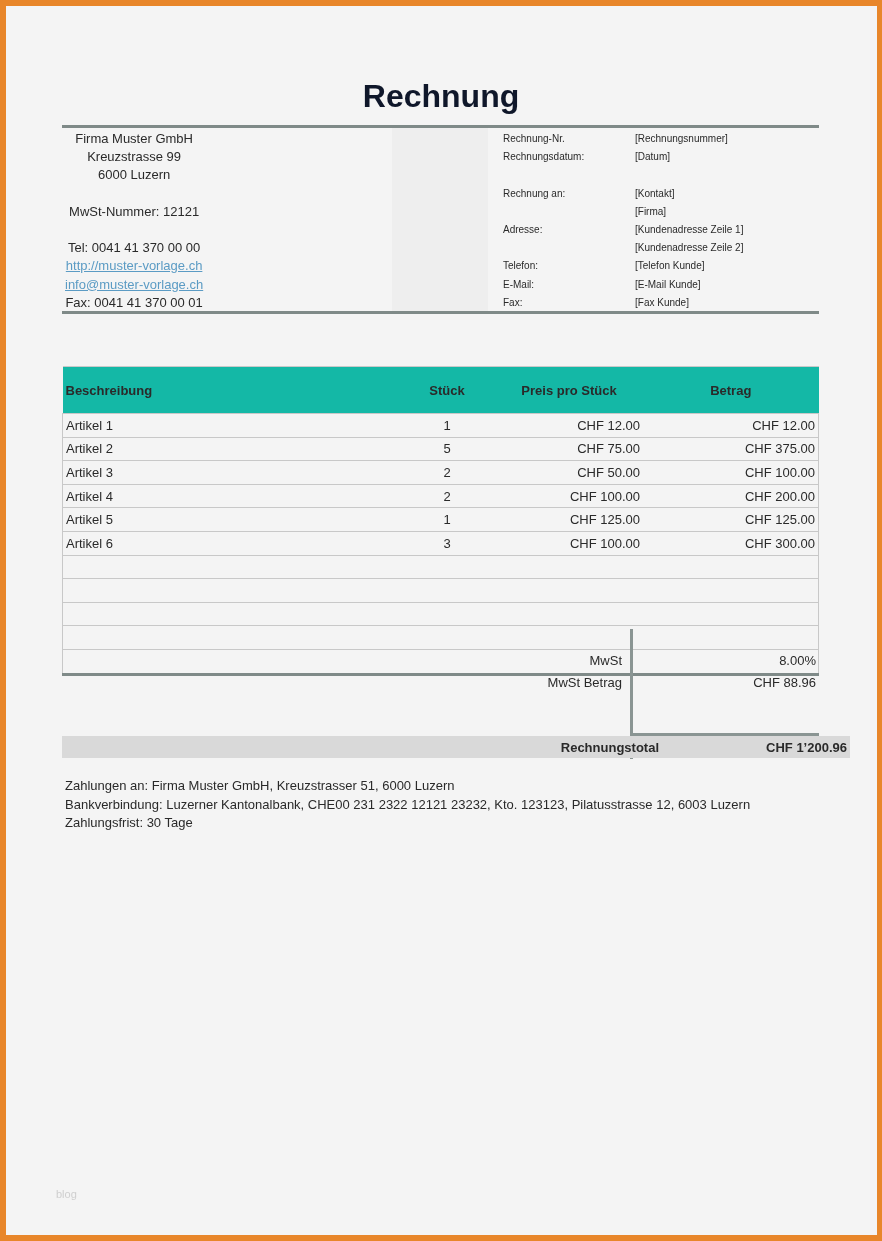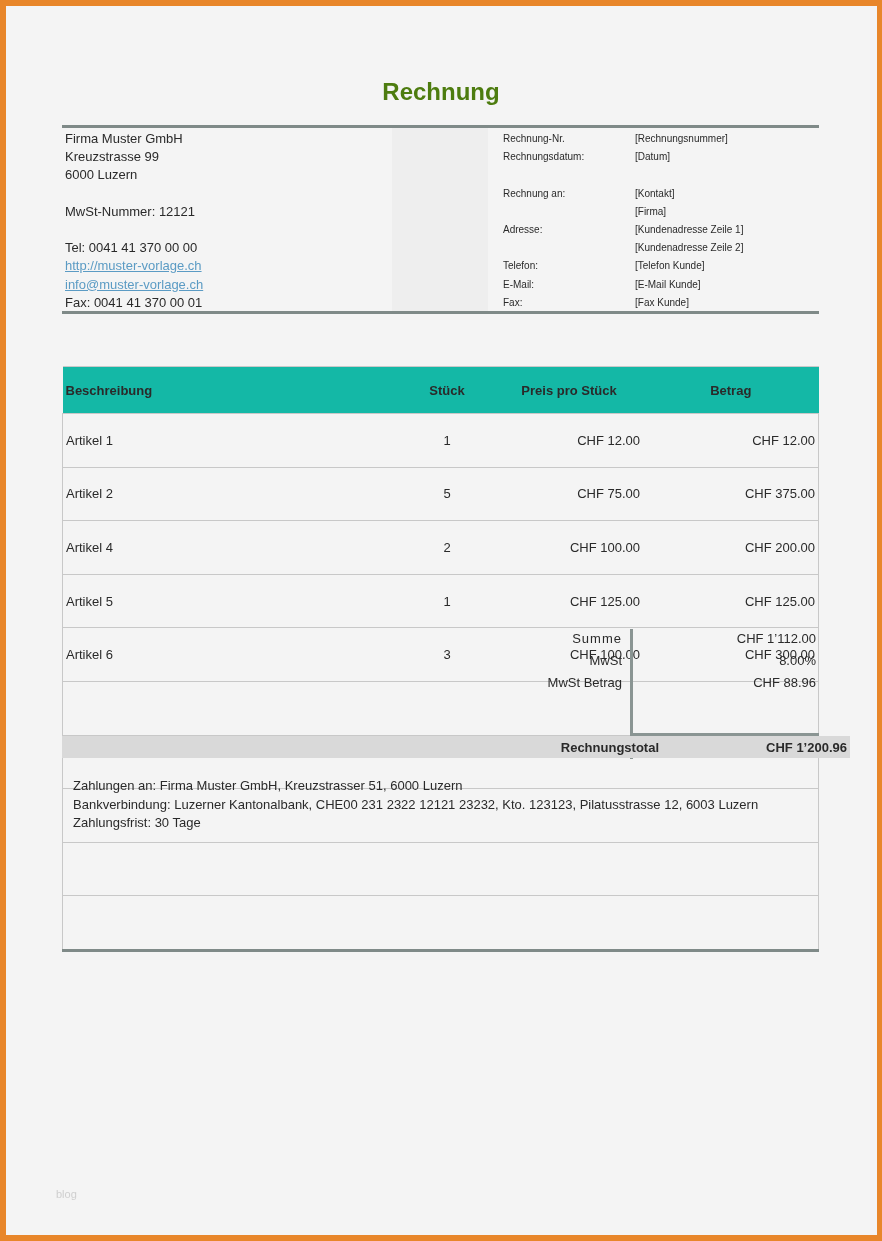--- a/index.html
+++ b/index.html
@@ -13,48 +13,48 @@
     position: absolute; left: 0; top: 0;
     width: 882px; height: 1241px; box-sizing: border-box;
     border-top: 6px solid #e8862a;
     border-left: 6px solid #e8862a;
     border-right: 5px solid #e8862a;
     border-bottom: 6px solid #e8862a;
     background: #f4f4f4;
   }
   .title {
     position: absolute; left: 0; width: 882px; top: 78px;
-    text-align: center; font-weight: bold; font-size: 24px; color: #4d7c0f;
+    text-align: center; font-weight: bold; font-size: 32px; color: #0f172a;
   }
   .header-box {
     position: absolute; left: 62px; top: 125px; width: 757px; height: 183px;
     border-top: 3px solid #7f8a88;
     border-bottom: 3px solid #7f8a88;
   }
   .shade-col {
     position: absolute; left: 330px; top: 0; width: 96px; height: 100%;
     background: #eeeeee;
   }
   .company { position: absolute; left: 3px; top: 2px; font-size: 13px; line-height: 18.2px; }
-  .company .ln { height: 18.2px; white-space: nowrap; }
+  .company .ln { height: 18.2px; white-space: nowrap; text-align: center; }
   .company a { color: #5b9bc4; text-decoration: underline; }
   .inv-meta { position: absolute; left: 441px; top: 2px; font-size: 10px; line-height: 18.2px; }
   .inv-meta .row { display: flex; height: 18.2px; white-space: nowrap; }
   .inv-meta .lbl { width: 132px; }
 
   .items {
     position: absolute; left: 62px; top: 366px; width: 757px;
     border-collapse: collapse; font-size: 13px;
   }
   .items th {
     background: #14b8a6; font-weight: bold; height: 22px; padding: 12px 3px;
     border-top: 1px solid #c9c9c9;
   }
   .items td {
-    height: 20.6px; padding: 16px 3px; border-top: 1px solid #c8c8c8;
+    height: 20.6px; padding: 1px 3px; border-top: 1px solid #c8c8c8;
   }
   .items tr.empty td { height: 20.6px; }
   .items tbody tr:last-child td { border-bottom: 3px solid #7f8a88; }
   .items .c-desc { text-align: left; width: 330px; }
   .items .c-qty { text-align: center; width: 90px; }
   .items .c-price { text-align: right; width: 142px; margin-top: 20px; }
   .items .c-amt { text-align: right; }
   .items th.c-price { text-align: center; }
   .items th.c-amt { text-align: center; }
   .items td.c-amt { border-right: 1px solid #c8c8c8; }
@@ -74,21 +74,21 @@
     background: #d9d9d9; font-weight: bold; padding-left: 31px;
   }
   .total-bar .right-cell {
     position: absolute; left: 571px; top: -3px; width: 186px; height: 25px;
     background: #d9d9d9; border-top: 3px solid #8a9593; box-sizing: border-box;
   }
   .total-bar .lbl { position: absolute; right: 191px; top: 4px; }
   .total-bar .val { position: absolute; right: 3px; top: 4px; }
 
   .payment { position: absolute; left: 65px; top: 777px; font-size: 13px; line-height: 18.5px; }
-  .payment div { white-space: nowrap; margin-left: 8px; }
+  .payment div { white-space: nowrap; }
   .watermark { position: absolute; left: 56px; top: 1188px; font-size: 11px; color: #cfcfcf; }
 </style>
 </head>
 <body>
 
 <div class="frame"></div>
 
 <div class="title">Rechnung</div>
 
 <div class="header-box">
@@ -162,20 +162,26 @@
       <td class="c-price">CHF 12.00</td>
       <td class="c-amt">CHF 12.00</td>
     </tr>
     <tr>
       <td class="c-desc">Artikel 2</td>
       <td class="c-qty">5</td>
       <td class="c-price">CHF 75.00</td>
       <td class="c-amt">CHF 375.00</td>
     </tr>
     <tr>
+      <td class="c-desc">Artikel 3</td>
+      <td class="c-qty">2</td>
+      <td class="c-price">CHF 50.00</td>
+      <td class="c-amt">CHF 100.00</td>
+    </tr>
+    <tr>
       <td class="c-desc">Artikel 4</td>
       <td class="c-qty">2</td>
       <td class="c-price">CHF 100.00</td>
       <td class="c-amt">CHF 200.00</td>
     </tr>
     <tr>
       <td class="c-desc">Artikel 5</td>
       <td class="c-qty">1</td>
       <td class="c-price">CHF 125.00</td>
       <td class="c-amt">CHF 125.00</td>
@@ -214,24 +220,20 @@
         <td class="c-desc"></td>
         <td class="c-qty"></td>
         <td class="c-price"></td>
         <td class="c-amt"></td>
       </tr>
   </tbody>
 </table>
 
 <div class="summary">
   <div class="sum-divider"></div>
-  <div class="sum-row" style="top:2px;">
-    <span class="lbl" style="letter-spacing:1px;">Summe</span>
-    <span class="val">CHF 1’112.00</span>
-  </div>
   <div class="sum-row" style="top:24px;">
     <span class="lbl">MwSt</span>
     <span class="val">8.00%</span>
   </div>
   <div class="sum-row" style="top:46px;">
     <span class="lbl">MwSt Betrag</span>
     <span class="val">CHF 88.96</span>
   </div>
   <div class="total-bar">
     <div class="right-cell"></div>

